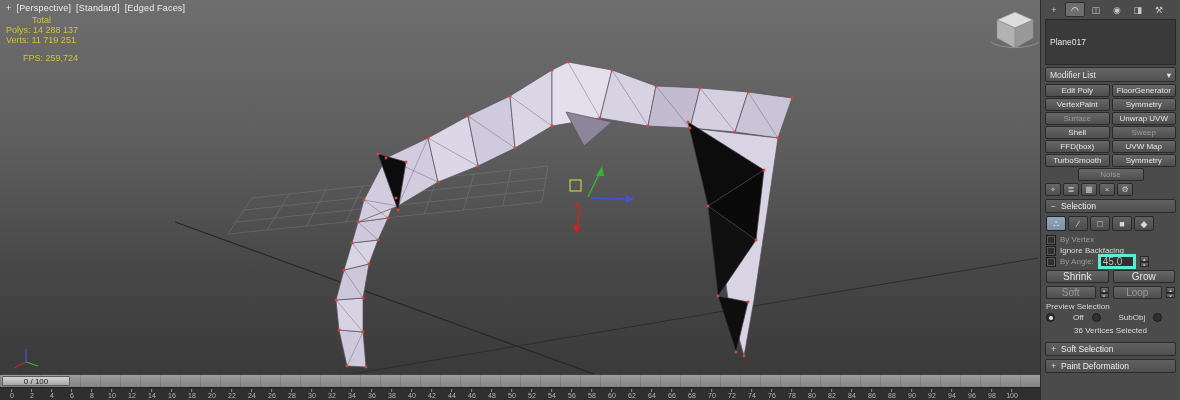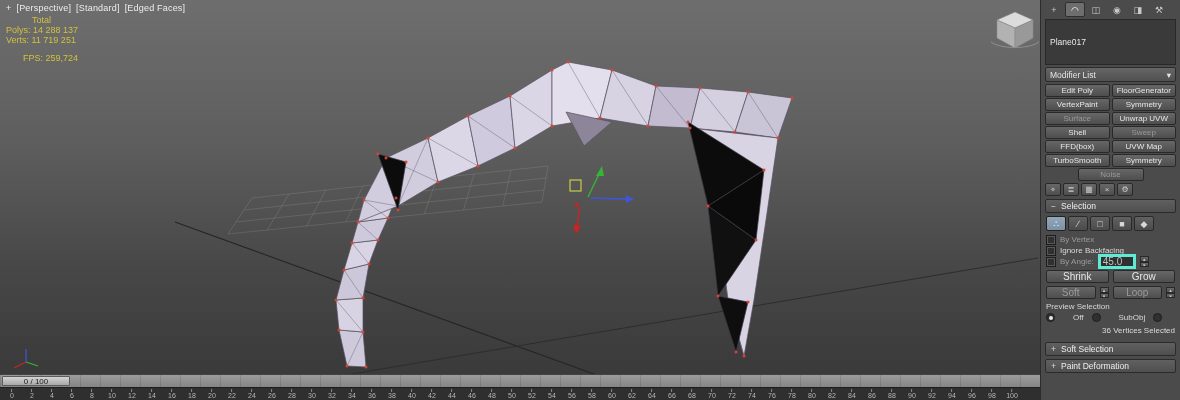--- a/index.html
+++ b/index.html
@@ -71,21 +71,21 @@
   .btnrow{display:flex;gap:4px;margin:3px 0;align-items:center;}
   .pbtn{flex:1;height:11px;line-height:11px;text-align:center;background:linear-gradient(#676767,#4e4e4e);
         border:1px solid #292929;border-radius:2px;font-size:10px;color:#e6e6e6;}
   .pbtn.dim{color:#9a9a9a;}
   .plabel{margin-top:2px;height:10px;color:#d8d8d8;}
   .radiorow{display:flex;gap:8px;align-items:center;height:11px;}
   .rl{display:flex;align-items:center;gap:18px;}
   .radio{width:7px;height:7px;border-radius:50%;background:#303030;border:1px solid #1d1d1d;position:relative;}
   .radio.sel::after{content:"";position:absolute;left:1.5px;top:1.5px;right:1.5px;bottom:1.5px;
                     background:#e8e8e8;border-radius:50%;}
-  .selstatus{text-align:right;margin-top:3px;color:#dcdcdc;}
+  .selstatus{text-align:center;margin-top:3px;color:#dcdcdc;}
 
   
   #timeslider{position:absolute;left:0;top:374px;width:1040px;height:13px;
               background:linear-gradient(#9c9c9c,#858585);border-top:1px solid #444;box-sizing:border-box;}
   .ticks-overlay{position:absolute;left:0;top:0;right:0;bottom:0;
                  background:repeating-linear-gradient(90deg,rgba(0,0,0,.10) 0 1px,transparent 1px 20px);}
   #slider-handle{position:absolute;left:2px;top:1px;width:68px;height:10px;
                  background:linear-gradient(#d4d4d4,#a8a8a8);border:1px solid #5c5c5c;border-radius:1px;
                  font-size:8px;color:#1a1a1a;text-align:center;line-height:10px;box-sizing:border-box;}
   #ruler{position:absolute;left:0;top:387px;width:1040px;height:13px;background:#2f2f2f;

